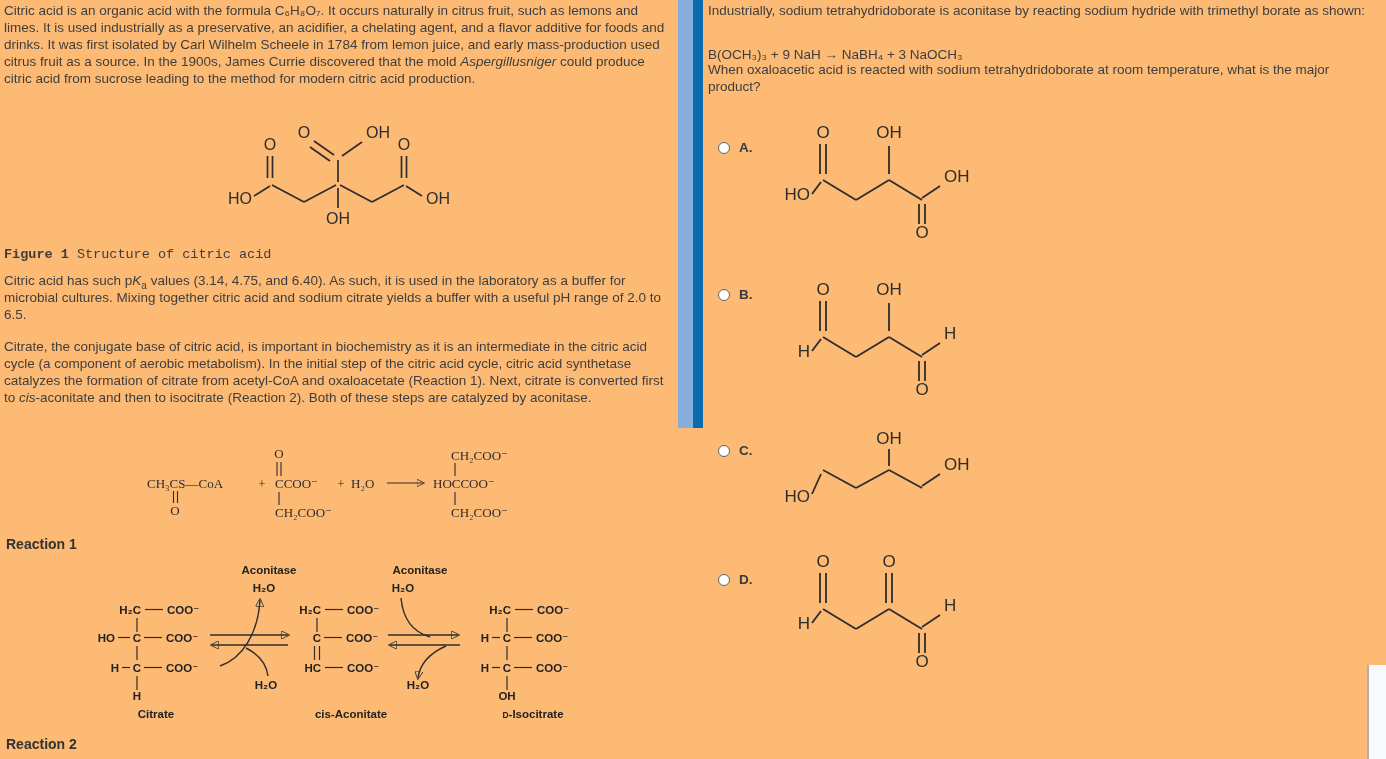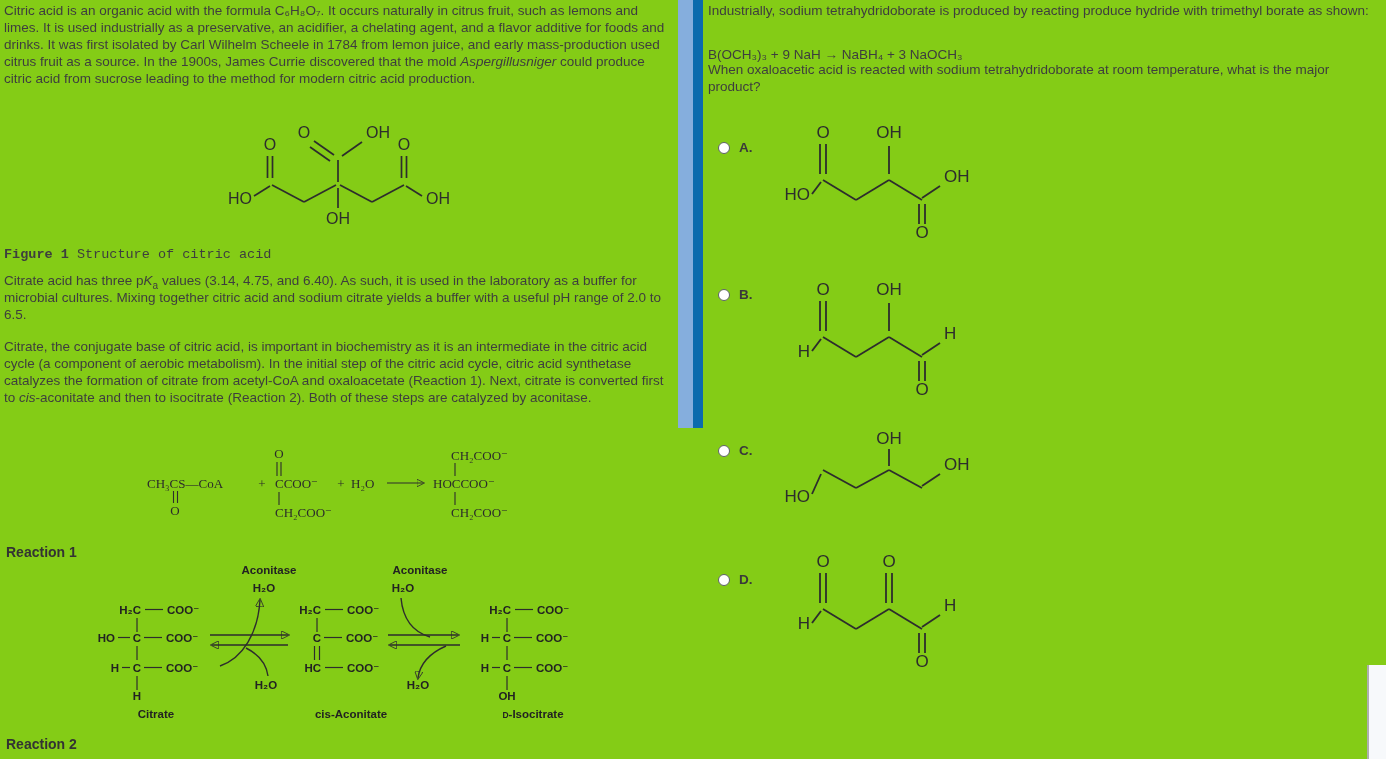--- a/index.html
+++ b/index.html
@@ -1,16 +1,16 @@
 <!DOCTYPE html>
 <html><head>
 <meta charset="utf-8">
 <style>
   html,body{margin:0;padding:0;background:#fff;}
-  .stage{position:relative;width:1386px;height:759px;background:#84cc16;overflow:hidden;
+  .stage{position:relative;width:1386px;height:759px;background:#fdba74;overflow:hidden;
          font-family:"Liberation Sans","DejaVu Sans",sans-serif;color:#3e3e3e;}
   .blk{position:absolute;margin:0;}
   .t{font-size:13.5px;line-height:17px;color:#3e3e3e;}
   .left-col{left:4px;width:666px;}
   .right-col{left:708px;width:676px;}
   .ital{font-style:italic;}
   .bold{font-weight:700;}
   .subsc{font-size:10px;vertical-align:sub;line-height:0;}
   .rxn-label{font-size:14px;font-weight:700;color:#333;}
   svg{position:absolute;overflow:visible;}
@@ -62,21 +62,21 @@
       <text x="148" y="18" text-anchor="start">OH</text>
       <text x="52" y="30" text-anchor="middle">O</text>
       <text x="34" y="84" text-anchor="end">HO</text>
       <text x="186" y="30" text-anchor="middle">O</text>
       <text x="208" y="84" text-anchor="start">OH</text>
       <text x="120" y="104" text-anchor="middle">OH</text>
     </svg>
 
     <p class="blk t left-col" style="top:246px;font-family:Liberation Mono, monospace;"><span class="bold">Figure 1</span><span> Structure of citric acid</span></p>
 
-    <p class="blk t left-col" style="top:272px;"><span>Citrate acid has three p</span><span class="ital">K</span><span class="subsc">a</span><span> values (3.14, 4.75, and 6.40). As such, it is used in the laboratory as a buffer for microbial cultures. Mixing together citric acid and sodium citrate yields a buffer with a useful pH range of 2.0 to 6.5.</span></p>
+    <p class="blk t left-col" style="top:272px;"><span>Citric acid has such p</span><span class="ital">K</span><span class="subsc">a</span><span> values (3.14, 4.75, and 6.40). As such, it is used in the laboratory as a buffer for microbial cultures. Mixing together citric acid and sodium citrate yields a buffer with a useful pH range of 2.0 to 6.5.</span></p>
 
     <p class="blk t left-col" style="top:338px;"><span>Citrate, the conjugate base of citric acid, is important in biochemistry as it is an intermediate in the citric acid cycle (a component of aerobic metabolism). In the initial step of the citric acid cycle, citric acid synthetase catalyzes the formation of citrate from acetyl-CoA and oxaloacetate (Reaction 1). Next, citrate is converted first to </span><span class="ital">cis</span><span>-aconitate and then to isocitrate (Reaction 2). Both of these steps are catalyzed by aconitase.</span></p>
 
     <svg class="rxn1" style="left:145px;top:444px;" width="380" height="78" viewBox="0 0 380 78">
       <defs>
         <marker id="ah-r1" viewBox="0 0 10 10" refX="8" refY="5" markerWidth="7" markerHeight="7" orient="auto">
           <path d="M0,0 L10,5 L0,10 z" fill="#2b2b2b" stroke="none"></path>
         </marker>
       </defs>
       <g>
@@ -95,21 +95,21 @@
       <text x="134" y="14" text-anchor="middle">O</text>
       <text x="130" y="44">CCOO⁻</text>
       <text x="130" y="73">CH₂COO⁻</text>
       <text x="196" y="44" text-anchor="middle">+</text>
       <text x="206" y="44">H₂O</text>
       <text x="306" y="16">CH₂COO⁻</text>
       <text x="288" y="44">HOCCOO⁻</text>
       <text x="306" y="73">CH₂COO⁻</text>
     </svg>
 
-    <p class="blk rxn-label" style="left:6px;top:536px;margin-top:8px;">Reaction 1</p>
+    <p class="blk rxn-label" style="left:6px;top:536px;">Reaction 1</p>
 
     <svg class="rxn2" style="left:108px;top:558px;" width="470" height="168" viewBox="0 0 470 168">
       <defs>
         <marker id="ah-r2" viewBox="0 0 10 10" refX="8" refY="5" markerWidth="6" markerHeight="6" orient="auto">
           <path d="M0,0 L10,5 L0,10 z" fill="#222" stroke="none"></path>
         </marker>
       </defs>
 
       <g>
         <g>
@@ -197,21 +197,21 @@
     </svg>
 
     <p class="blk rxn-label" style="left:6px;top:736px;">Reaction 2</p>
   </section>
 
   <div class="divider-light"></div>
   <div class="divider-dark"></div>
 
   <section>
 
-    <p class="blk t right-col" style="top:2px;">Industrially, sodium tetrahydridoborate is produced by reacting produce hydride with trimethyl borate as shown:</p>
+    <p class="blk t right-col" style="top:2px;">Industrially, sodium tetrahydridoborate is aconitase by reacting sodium hydride with trimethyl borate as shown:</p>
     <p class="blk t right-col" style="top:46px;">B(OCH₃)₃ + 9 NaH → NaBH₄ + 3 NaOCH₃</p>
     <p class="blk t right-col" style="top:61px;">When oxaloacetic acid is reacted with sodium tetrahydridoborate at room temperature, what is the major product?</p>
 
     <div>
       <span class="opt-radio" style="left:718px;top:142px;"></span>
       <span class="opt-label" style="left:739px;top:140px;">A.</span>
       <svg class="struct-opt" style="left:768px;top:124px;" width="200" height="118" viewBox="0 0 200 118">
         <g>
           <line x1="44" y1="70" x2="53" y2="58"></line>
           <line x1="52" y1="50" x2="52" y2="20"></line>

